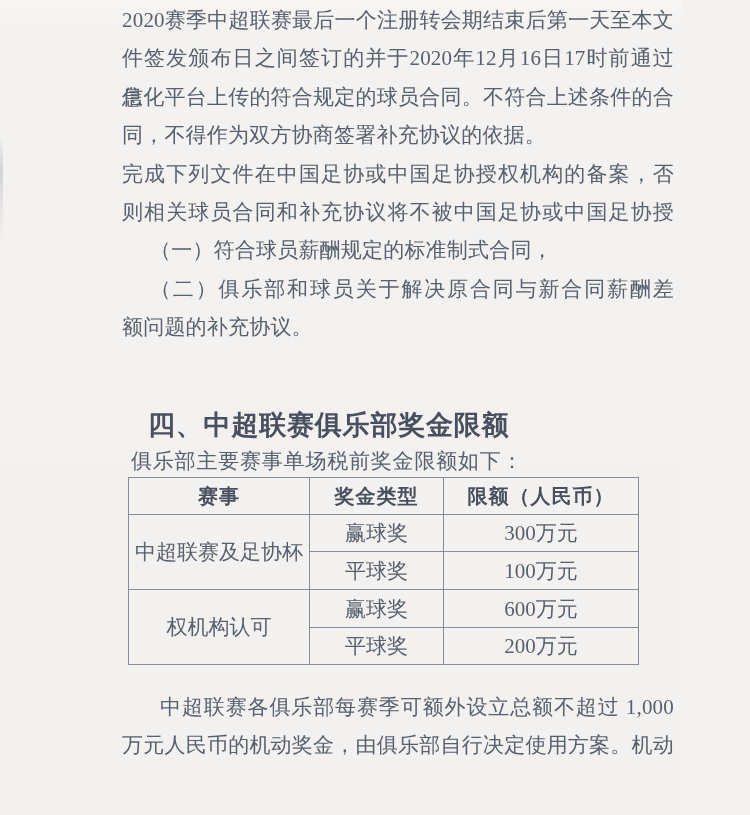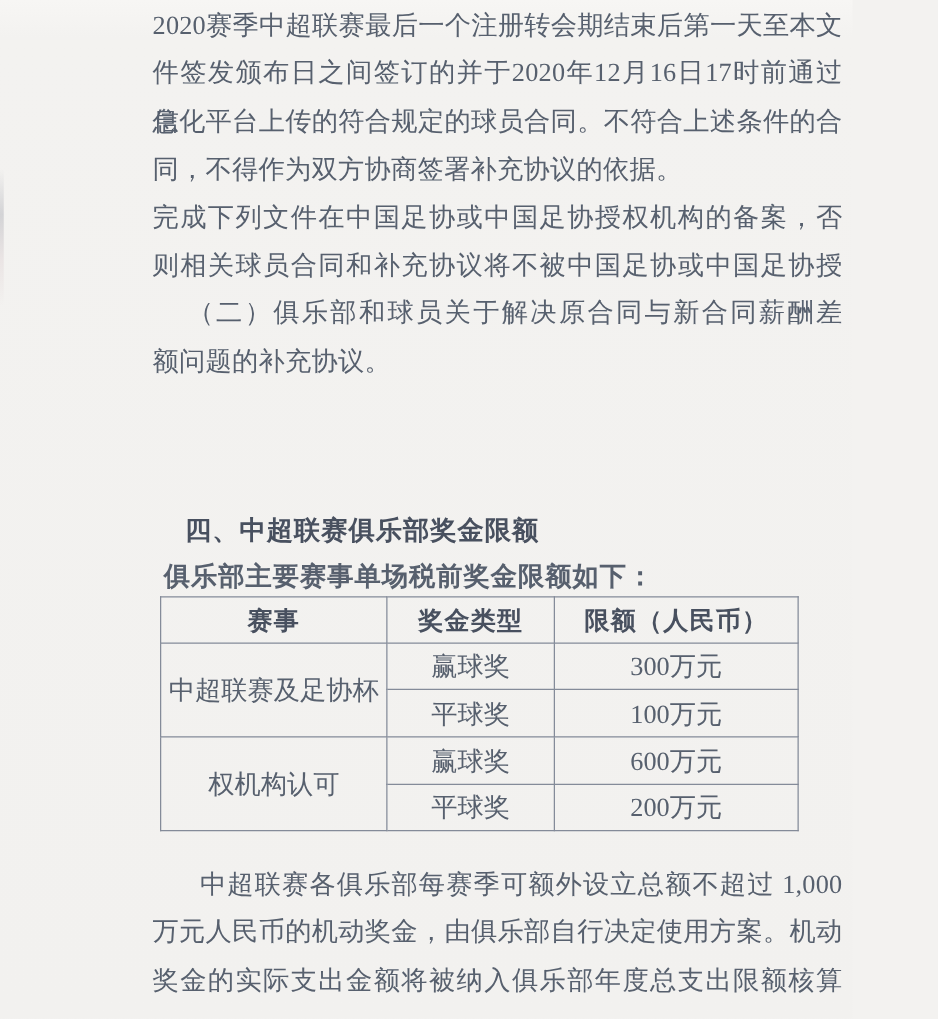--- a/index.html
+++ b/index.html
@@ -32,26 +32,26 @@
     font-size:21px;color:var(--text);
     text-align:justify;
     letter-spacing:.2px;
   }
   .fill{text-align-last:justify;}
   .ind{text-indent:28px;}
   .ind2{text-indent:38px;}
   .section-heading{
     position:absolute;left:148px;top:406px;height:38.4px;line-height:38.4px;
     font-family:"Liberation Sans","DejaVu Sans",sans-serif;
-    font-weight:bold;font-size:21px;letter-spacing:.8px;
+    font-weight:bold;font-size:27px;letter-spacing:.8px;
     color:var(--heading);
   }
   .table-intro{
     position:absolute;left:131px;top:442px;height:38.4px;line-height:38.4px;
-    font-size:21px;letter-spacing:.8px;color:var(--text);font-weight:bold;
+    font-size:21px;letter-spacing:.8px;color:var(--text);
   }
   table.bonus{
     position:absolute;left:128px;top:477px;
     width:510px;table-layout:fixed;
     border-collapse:collapse;
   }
   table.bonus td,table.bonus th{
     border:1px solid var(--border);
     text-align:center;vertical-align:middle;
     color:var(--text);
@@ -71,20 +71,21 @@
 
   <div class="edge-artifact"></div>
 
   <div class="textblock block-a">
     <div class="line fill">2020赛季中超联赛最后一个注册转会期结束后第一天至本文</div>
     <div class="line fill">件签发颁布日之间签订的并于2020年12月16日17时前通过信</div>
     <div class="line fill">息化平台上传的符合规定的球员合同。不符合上述条件的合</div>
     <div class="line">同，不得作为双方协商签署补充协议的依据。</div>
     <div class="line fill">完成下列文件在中国足协或中国足协授权机构的备案，否</div>
     <div class="line fill">则相关球员合同和补充协议将不被中国足协或中国足协授</div>
+    <div class="line ind">（一）符合球员薪酬规定的标准制式合同，</div>
     <div class="line ind fill">（二）俱乐部和球员关于解决原合同与新合同薪酬差</div>
     <div class="line">额问题的补充协议。</div>
   </div>
 
   <div class="section-heading">四、中超联赛俱乐部奖金限额</div>
 
   <div class="table-intro">俱乐部主要赛事单场税前奖金限额如下：</div>
 
   <table class="bonus">
     <colgroup>
@@ -115,16 +116,15 @@
     <tr style="height:37px">
       <td>平球奖</td>
       <td>200万元</td>
     </tr>
   </tbody>
     </table>
 
   <div class="textblock block-b">
     <div class="line ind2 fill">中超联赛各俱乐部每赛季可额外设立总额不超过 1,000</div>
     <div class="line fill">万元人民币的机动奖金，由俱乐部自行决定使用方案。机动</div>
-    <div class="line fill">奖金的实际支出金额将被纳入俱乐部年度总支出限额核算</div>
   </div>
 
 </div>
 
 </body></html>

